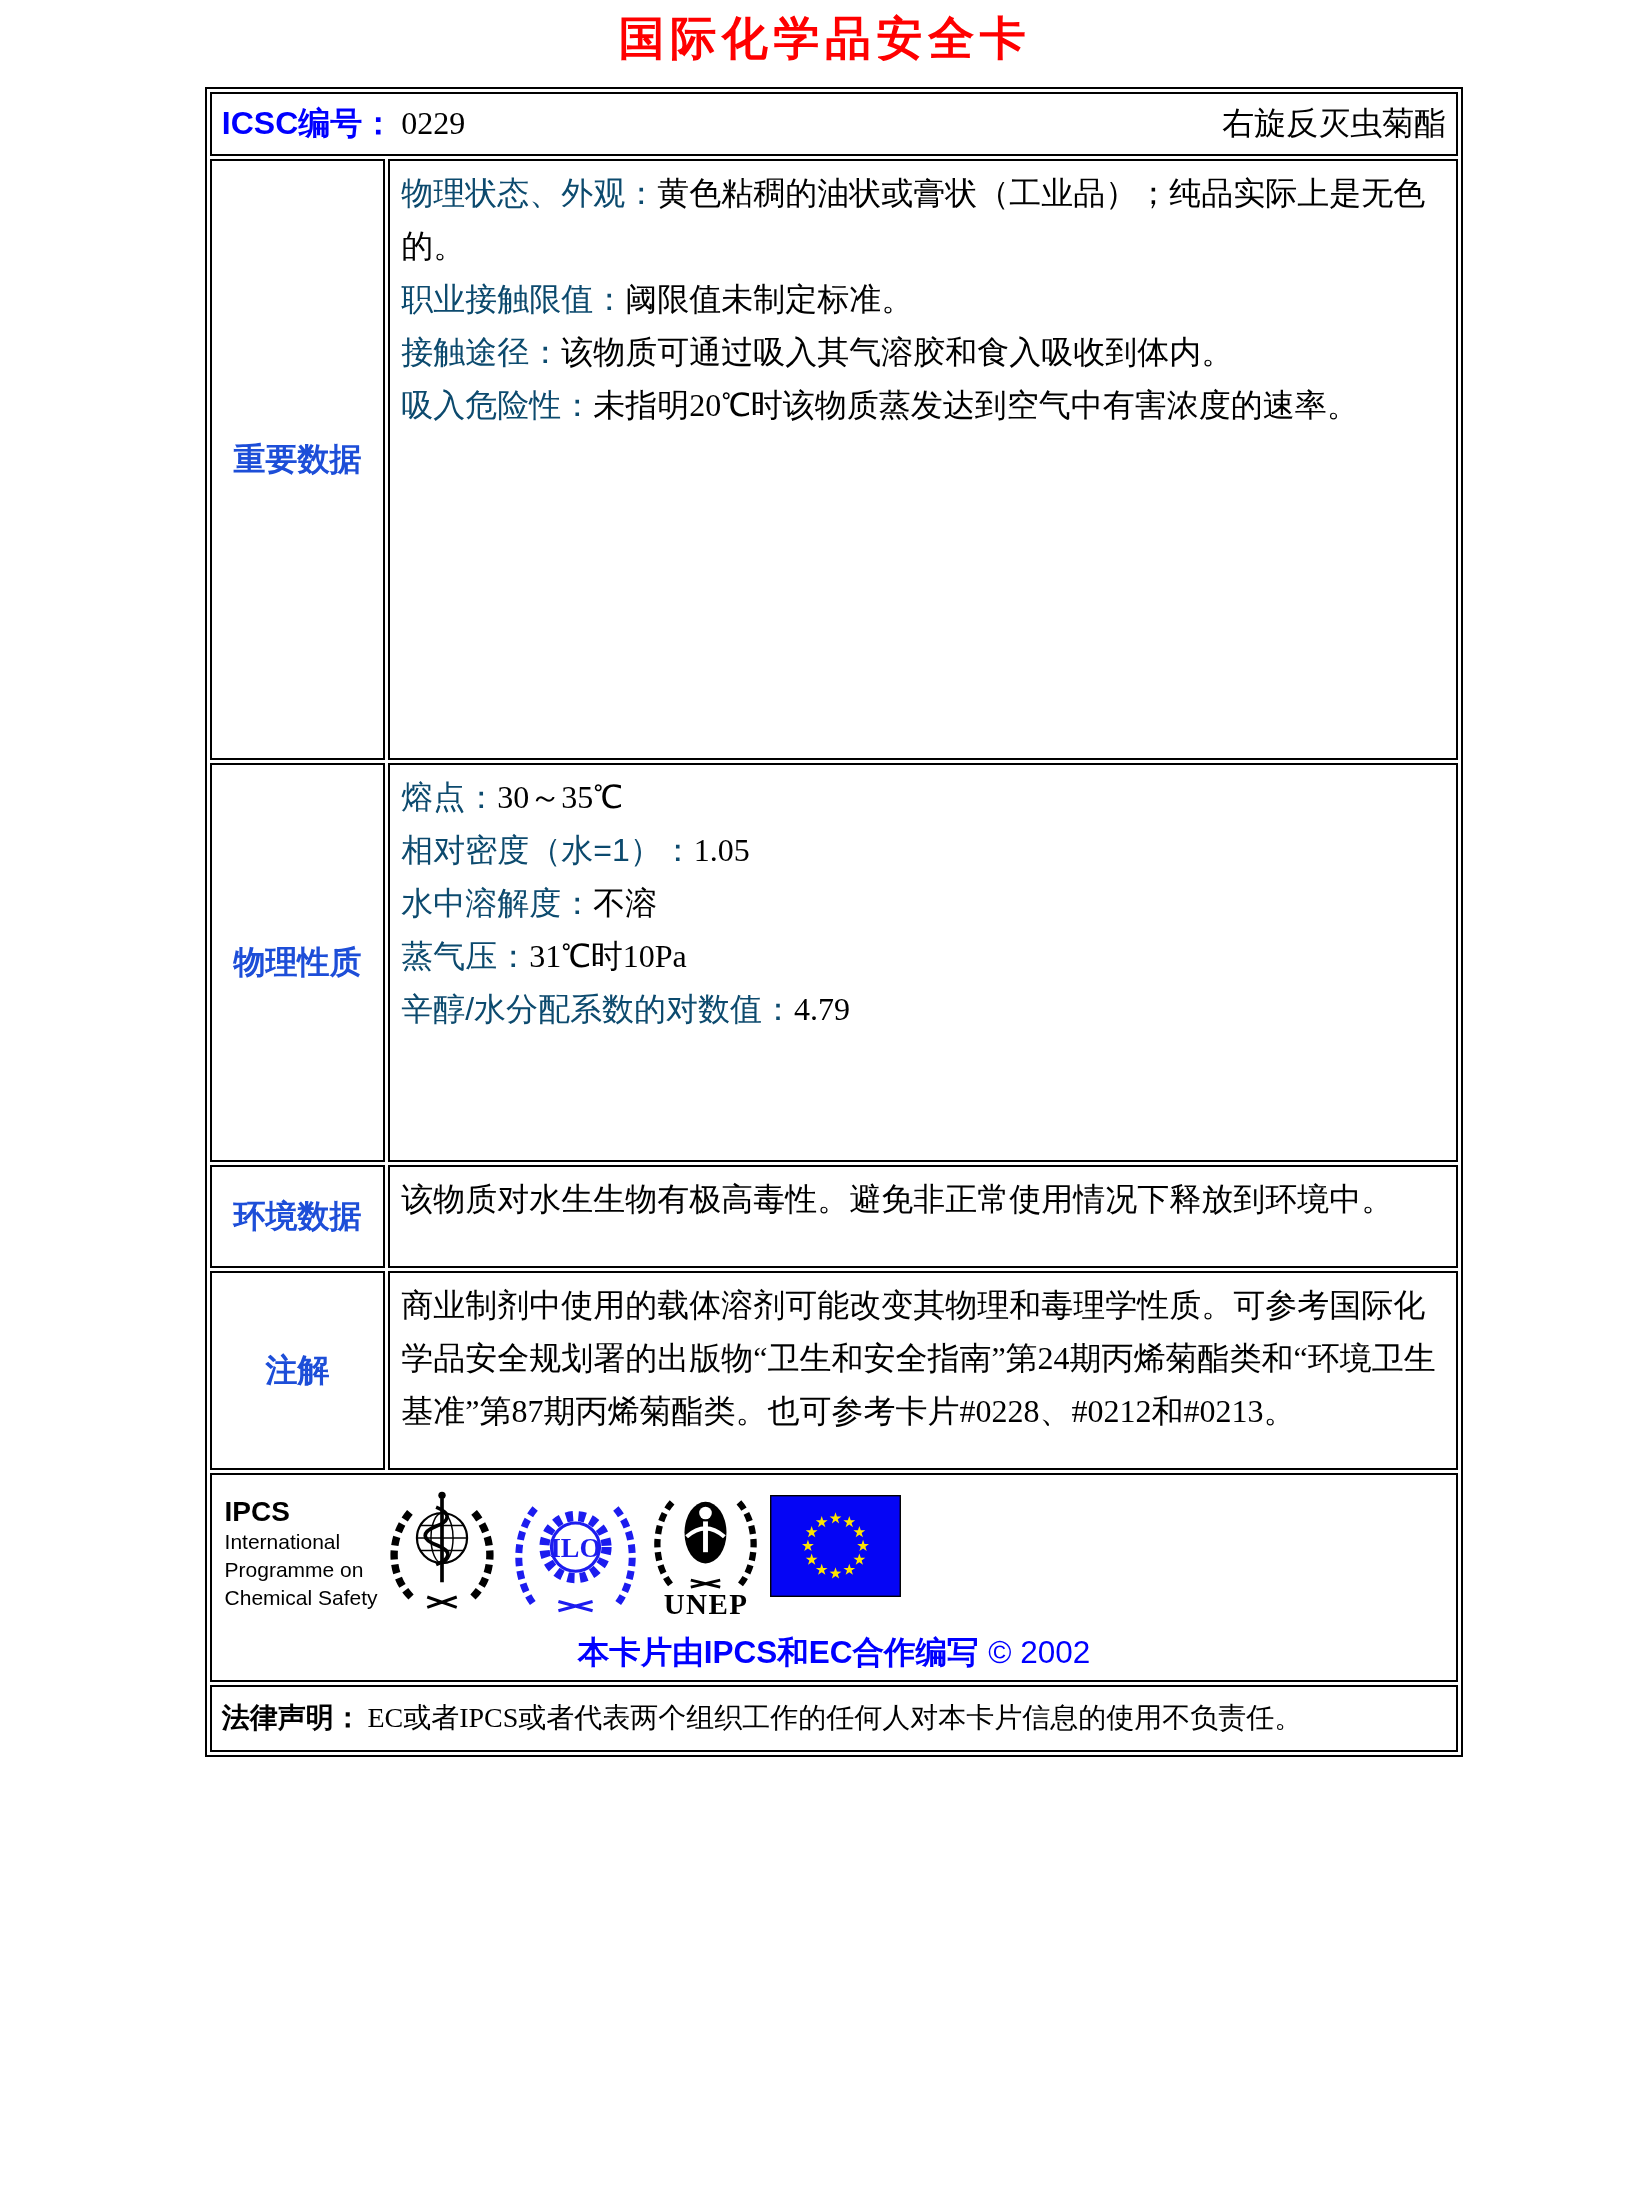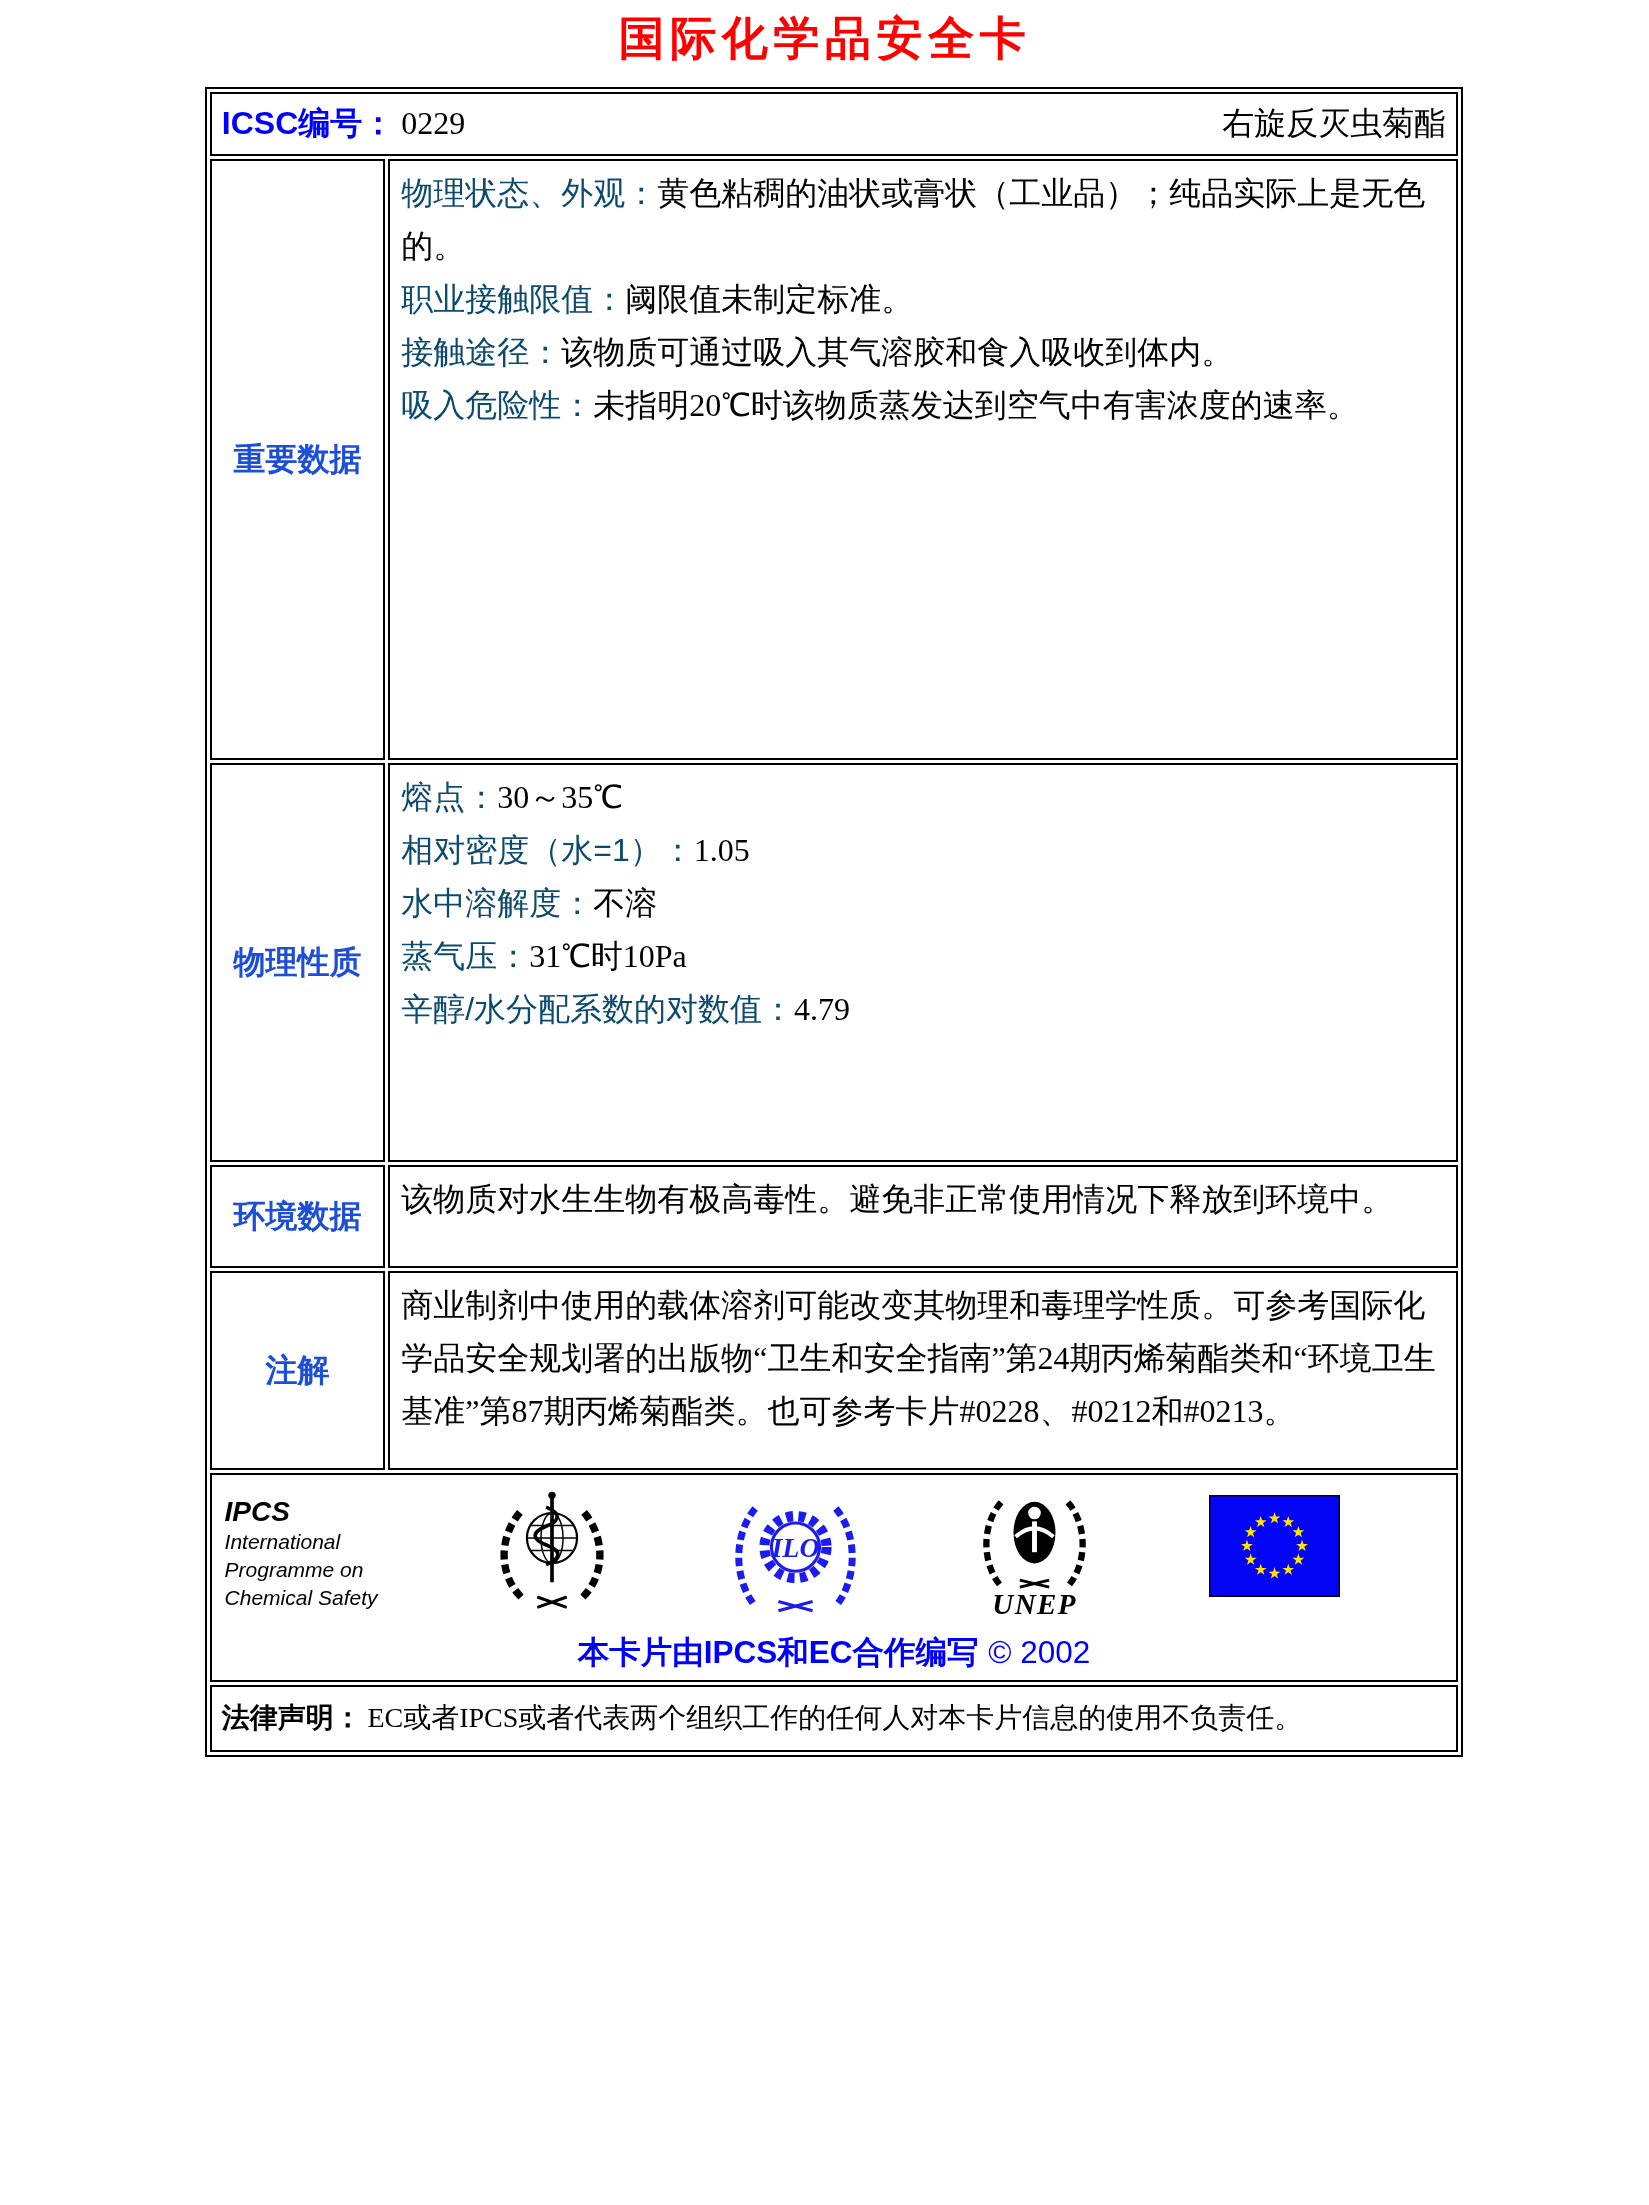--- a/index.html
+++ b/index.html
@@ -66,23 +66,22 @@
     font-family: "Liberation Sans", sans-serif;
   }
   .h-important { height: 601px; }
   .h-physical  { height: 399px; }
   .h-env       { height: 103px; }
   .h-notes     { height: 199px; }
   .h-addl      { height: 48px; }
 
   td.logos-cell { height: 198px; padding: 7px 8.4px 5.6px 8.4px; }
   .logos-flex {
-    display: flex; justify-content: space-between; align-items: flex-start;
+    display: flex; justify-content: flex-start; align-items: flex-start;
     padding: 2.8px 105px 0 4.2px;
-    font-style: italic;
   }
   .ipcs-block { font-family: "Liberation Sans", sans-serif; padding-top: 11.2px; }
   .ipcs-title { font-size: 28px; font-weight: bold; line-height: 32px; }
   .ipcs-sub   { font-size: 21px; line-height: 28px; }
   .unep-block { text-align: center; }
   .unep-text {
     font-family: "Liberation Serif", serif;
     font-weight: bold; font-size: 29px; letter-spacing: 1.4px;
     margin-top: -4.2px;
   }

